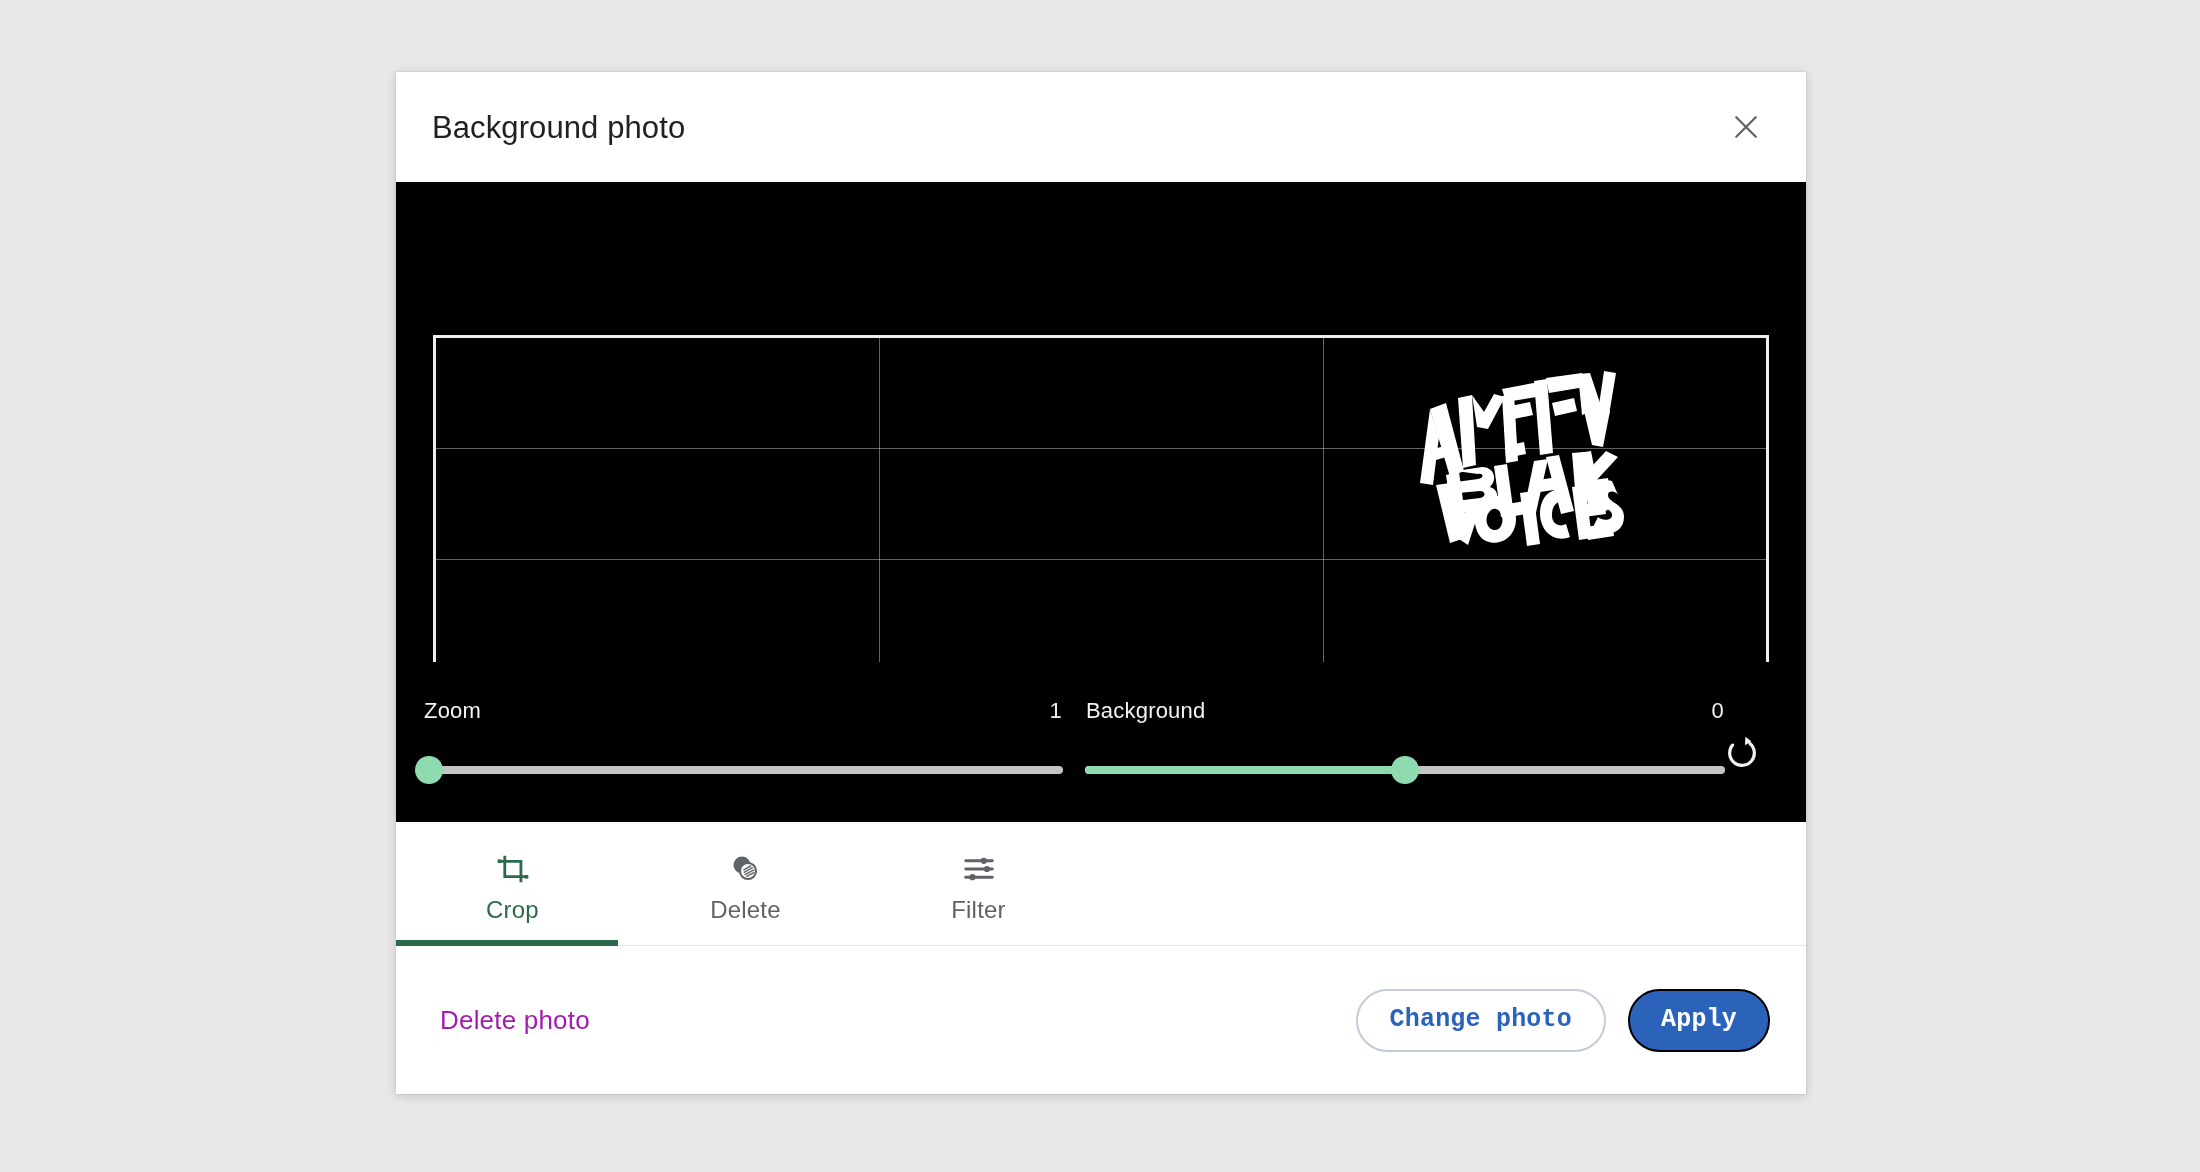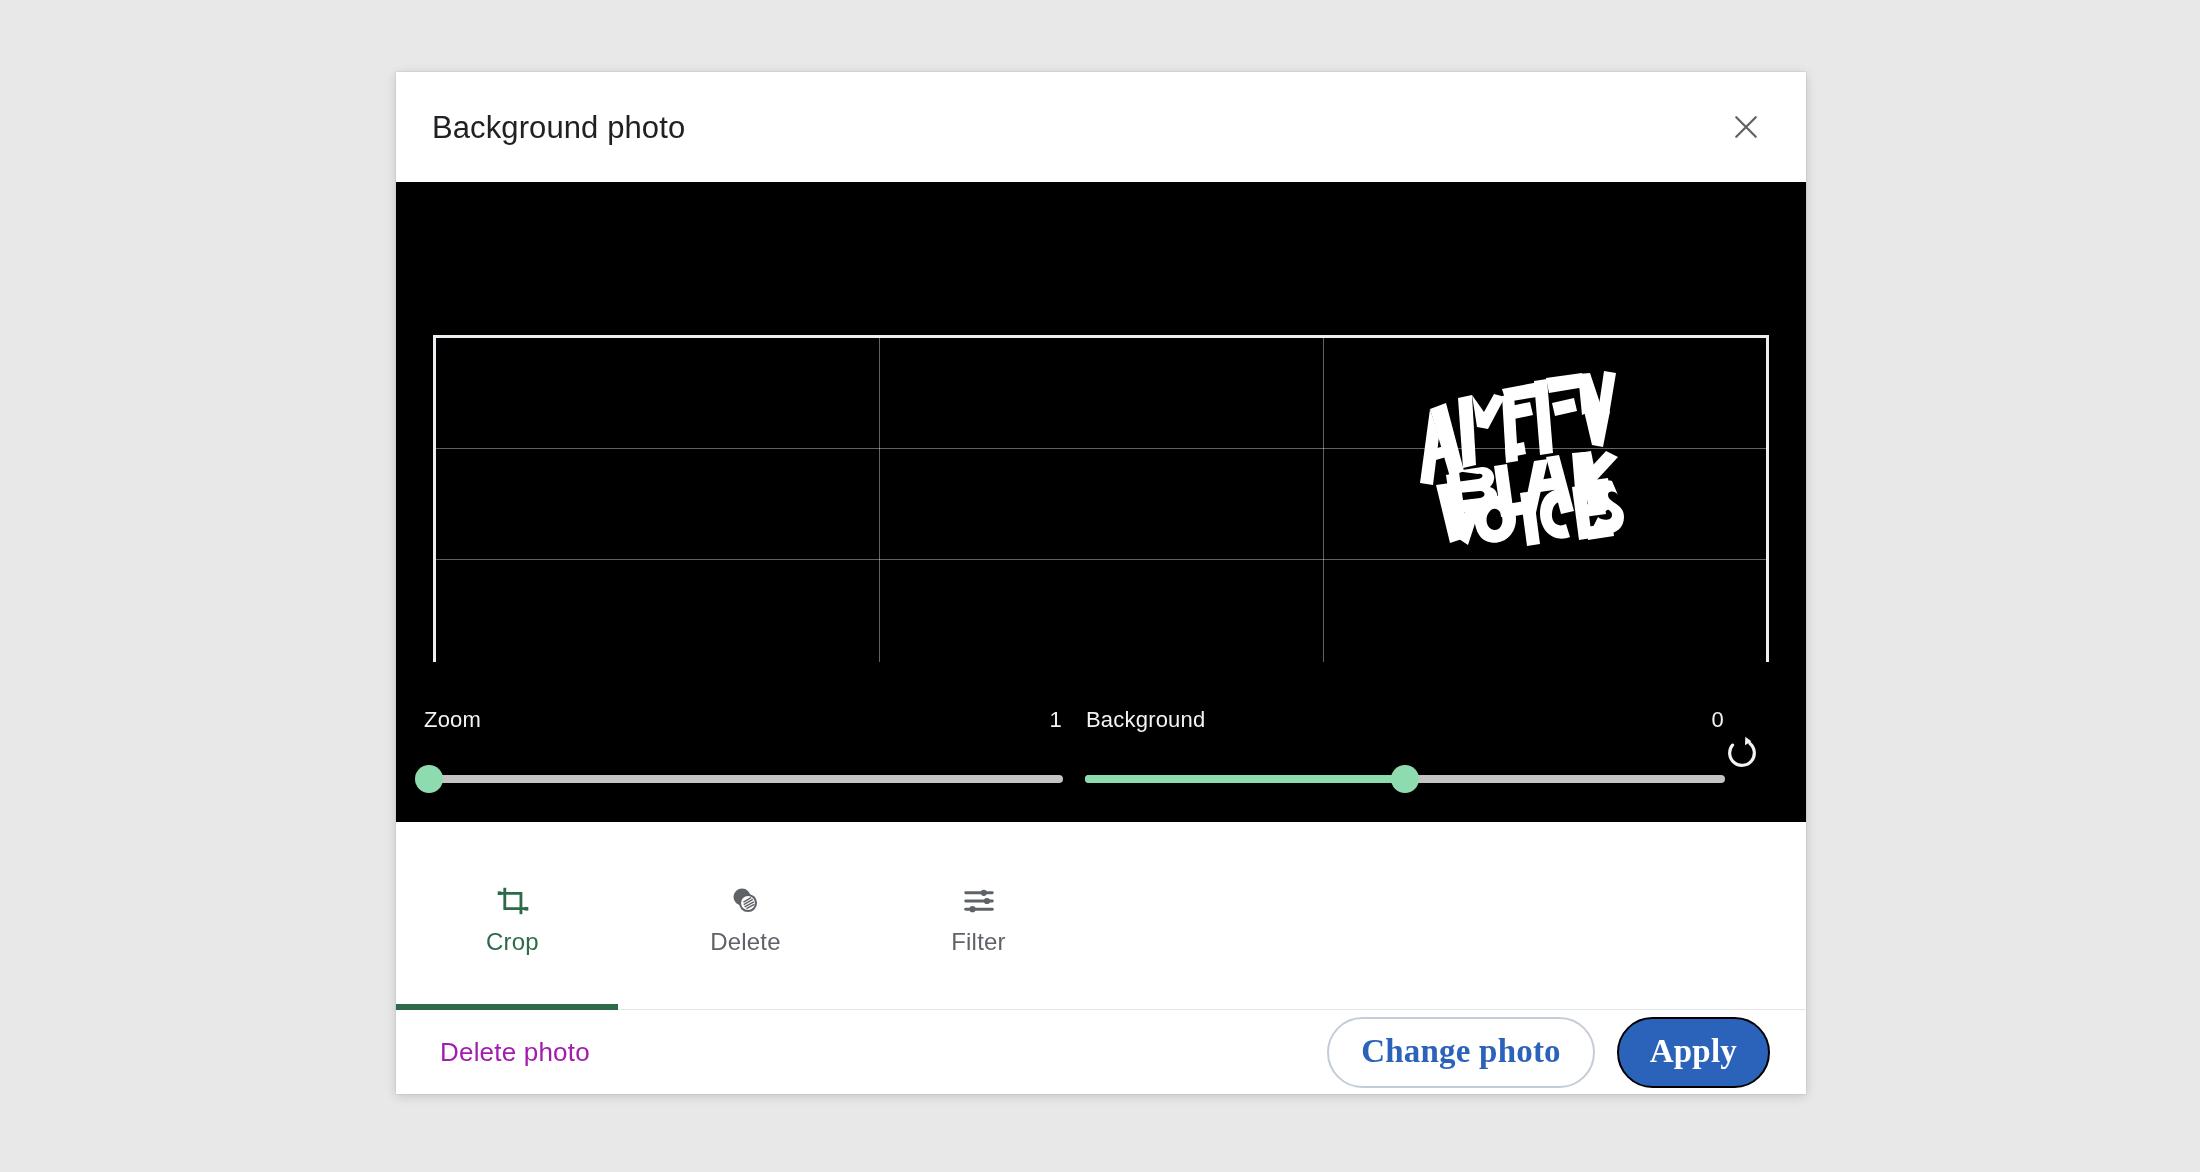--- a/index.html
+++ b/index.html
@@ -115,21 +115,20 @@
     height: 160px;
     background: #000;
     display: flex;
     align-items: flex-start;
     padding: 28px 30px 0 24px;
     position: relative;
   }
   .slider-group {
     position: relative;
     padding-top: 8px;
-    margin-top: 9px;
   }
   .slider-group.zoom   { width: 640px; margin-left: 3px; }
   .slider-group.straighten { width: 640px; margin-left: 22px; }
 
   .slider-labels {
     display: flex;
     justify-content: space-between;
     align-items: baseline;
     color: #f1f3f4;
     font-size: 22px;
@@ -181,21 +180,21 @@
     align-items: center;
     justify-content: center;
     background: none;
     border: none;
     cursor: pointer;
   }
 
   
   .tabs {
     flex: 0 0 auto;
-    height: 188px;
+    height: 124px;
     background: #fff;
     display: flex;
     align-items: stretch;
     border-bottom: 1px solid #e4e6e8;
     position: relative;
   }
   .tab {
     width: 233px;
     display: flex;
     flex-direction: column;
@@ -237,22 +236,22 @@
     color: #a21caf;
     letter-spacing: .2px;
     background: none;
     border: none;
     cursor: pointer;
     padding: 6px 2px;
   }
   .footer-spacer { flex: 1 1 auto; }
 
   .btn {
-    font-family: Liberation Serif, serif;
-    font-size: 33px;
+    font-family: Liberation Mono, monospace;
+    font-size: 25px;
     font-weight: bold;
     letter-spacing: .2px;
     border-radius: 999px;
     cursor: pointer;
     white-space: nowrap;
   }
   .btn-outline {
     background: #fff;
     color: #2c63ba;
     border: 2px solid #c3ccd8;

